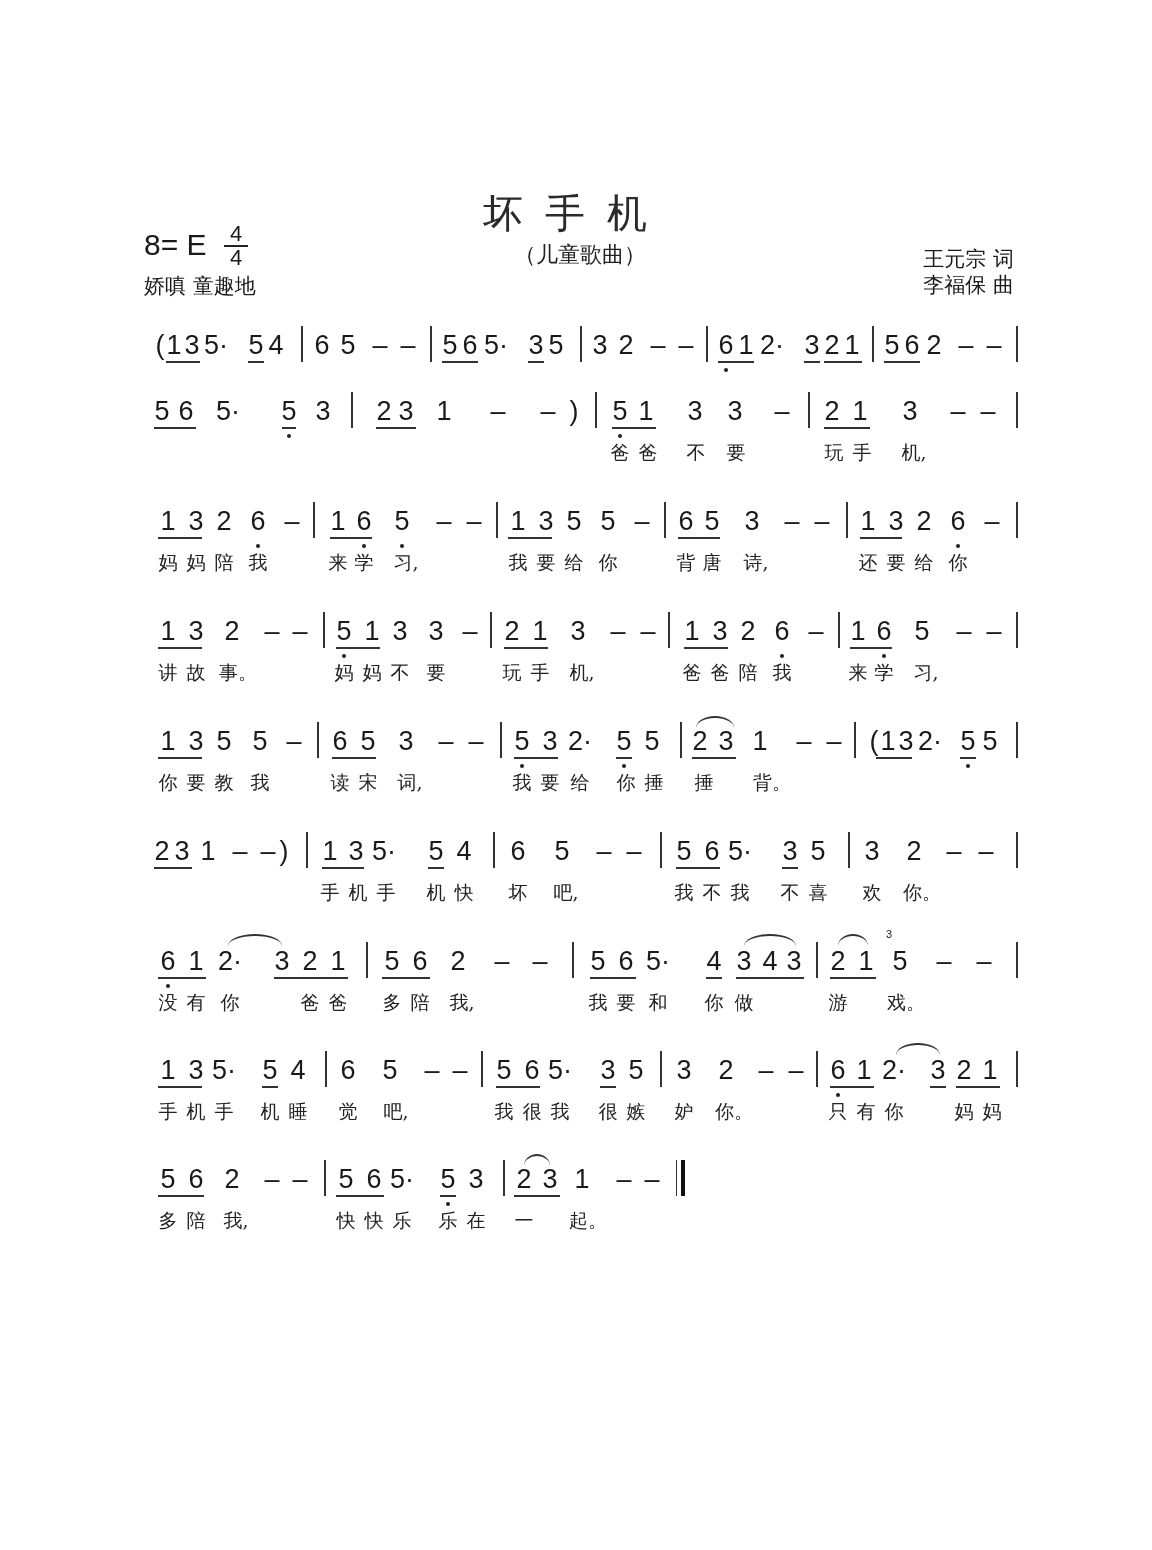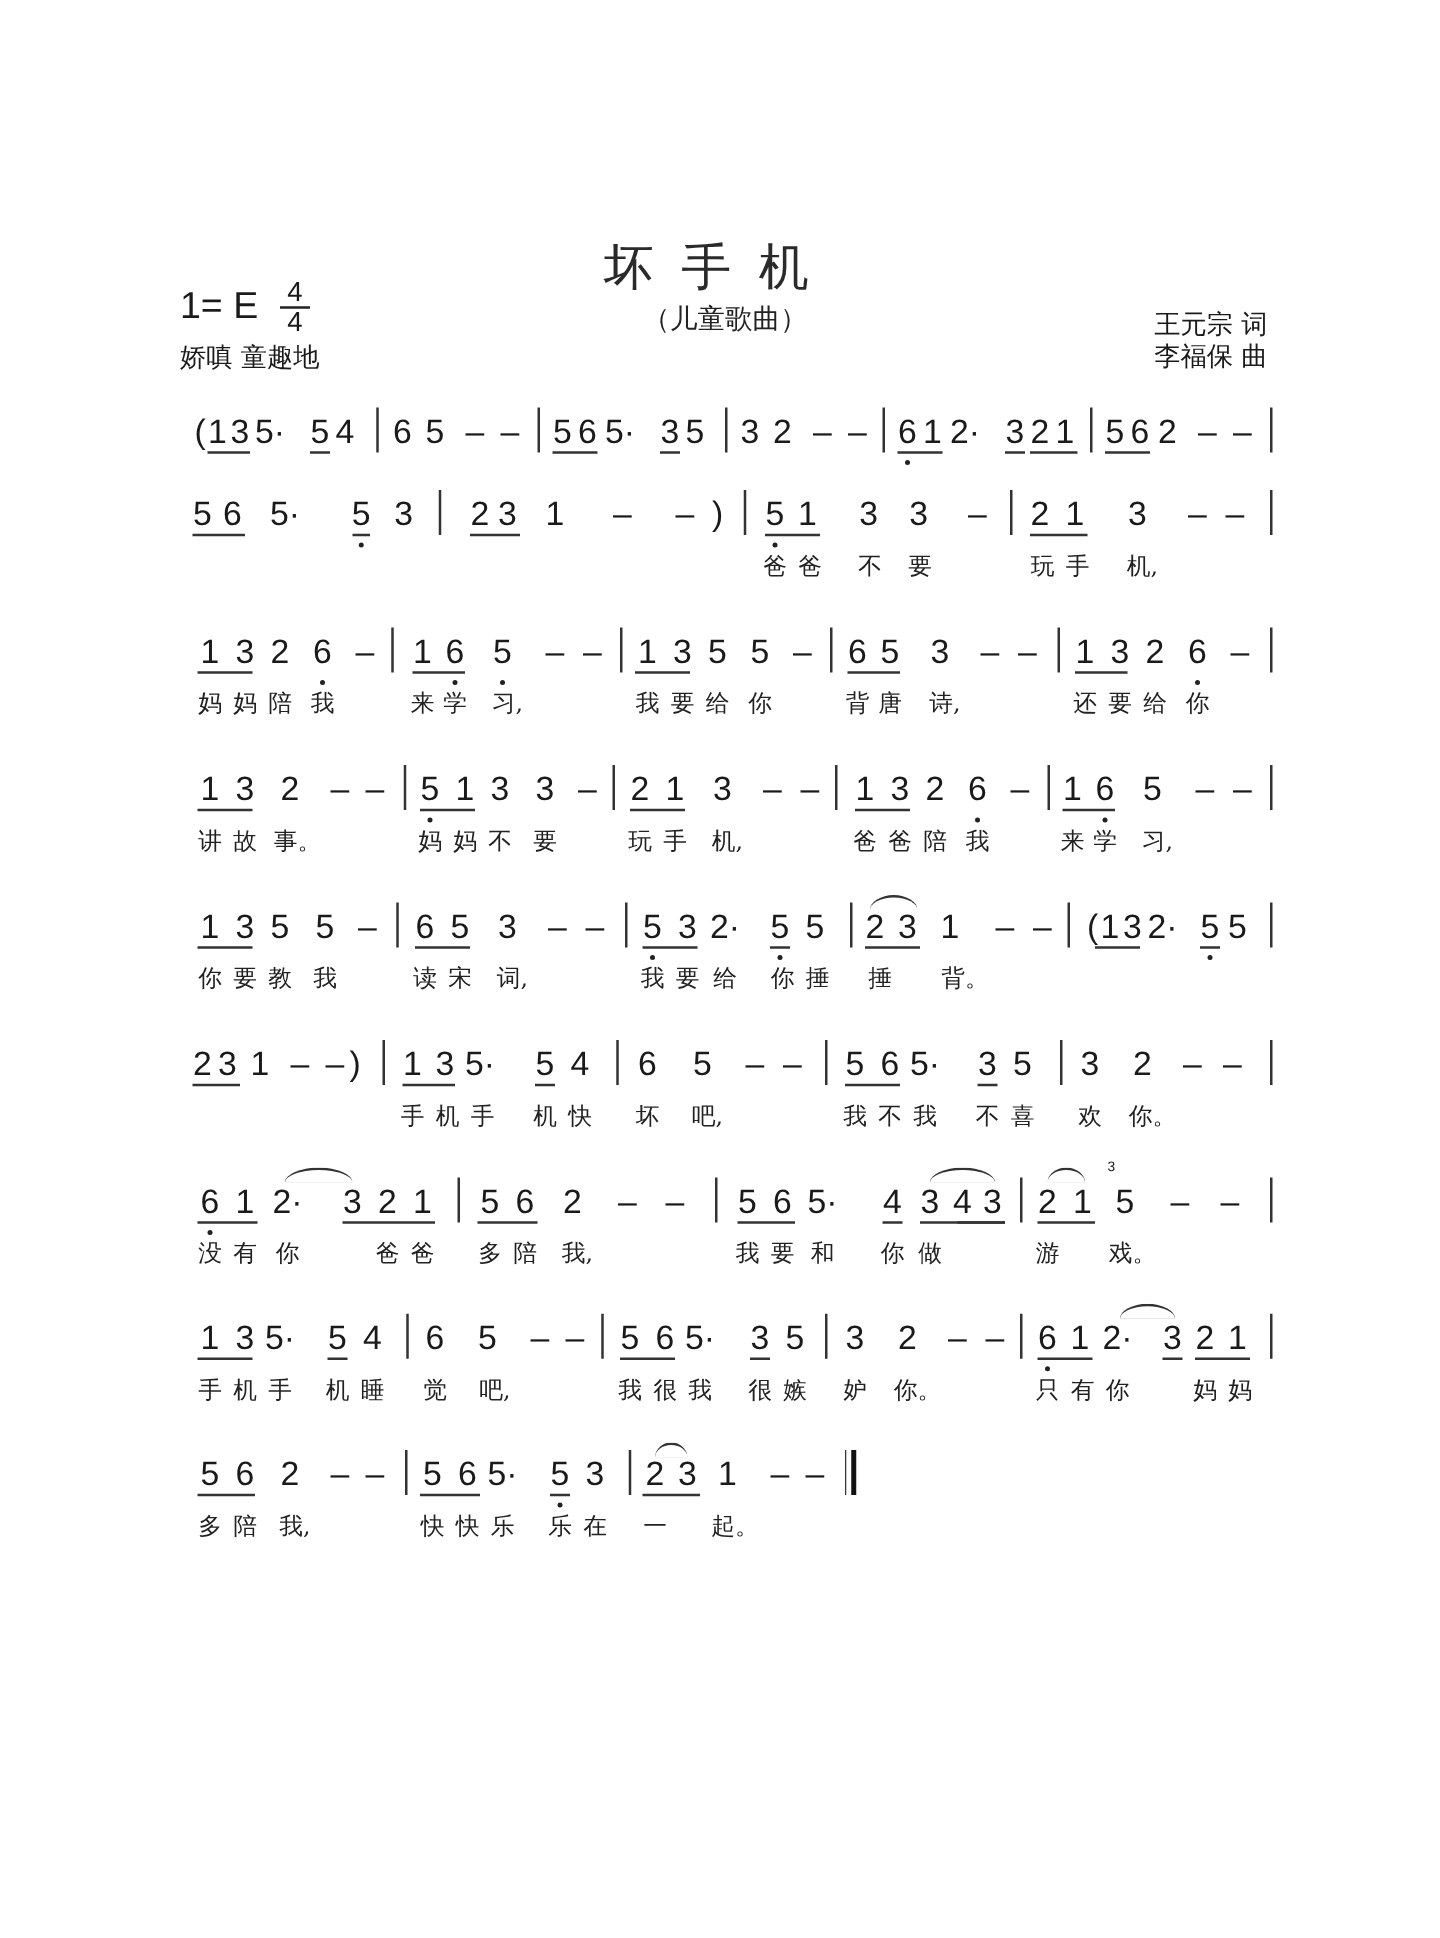--- a/index.html
+++ b/index.html
@@ -20,21 +20,21 @@
   .final { position:absolute; width:4px; background:#111; height:36px; }
   .ly { position:absolute; font-family:"DejaVu Serif", serif; font-size:19px; transform:translateX(-50%); white-space:nowrap; color:#222; }
   .slur { position:absolute; border-top:2px solid #333; border-radius:50% 50% 0 0 / 100% 100% 0 0; height:10px; }
   .trip { position:absolute; font-family:"Liberation Sans", sans-serif; font-size:11px; }
 </style>
 </head>
 <body>
 
 <div class="abs title">坏手机</div>
 <div class="abs subtitle">（儿童歌曲）</div>
-<div class="abs key">1= E</div>
+<div class="abs key">8= E</div>
 <div class="abs timesig">
   <div>4</div>
   <div class="bar"></div>
   <div>4</div>
 </div>
 <div class="abs expression">娇嗔  童趣地</div>
 <div class="abs credits">
   <div>王元宗 词</div>
   <div>李福保 曲</div>
 </div>

